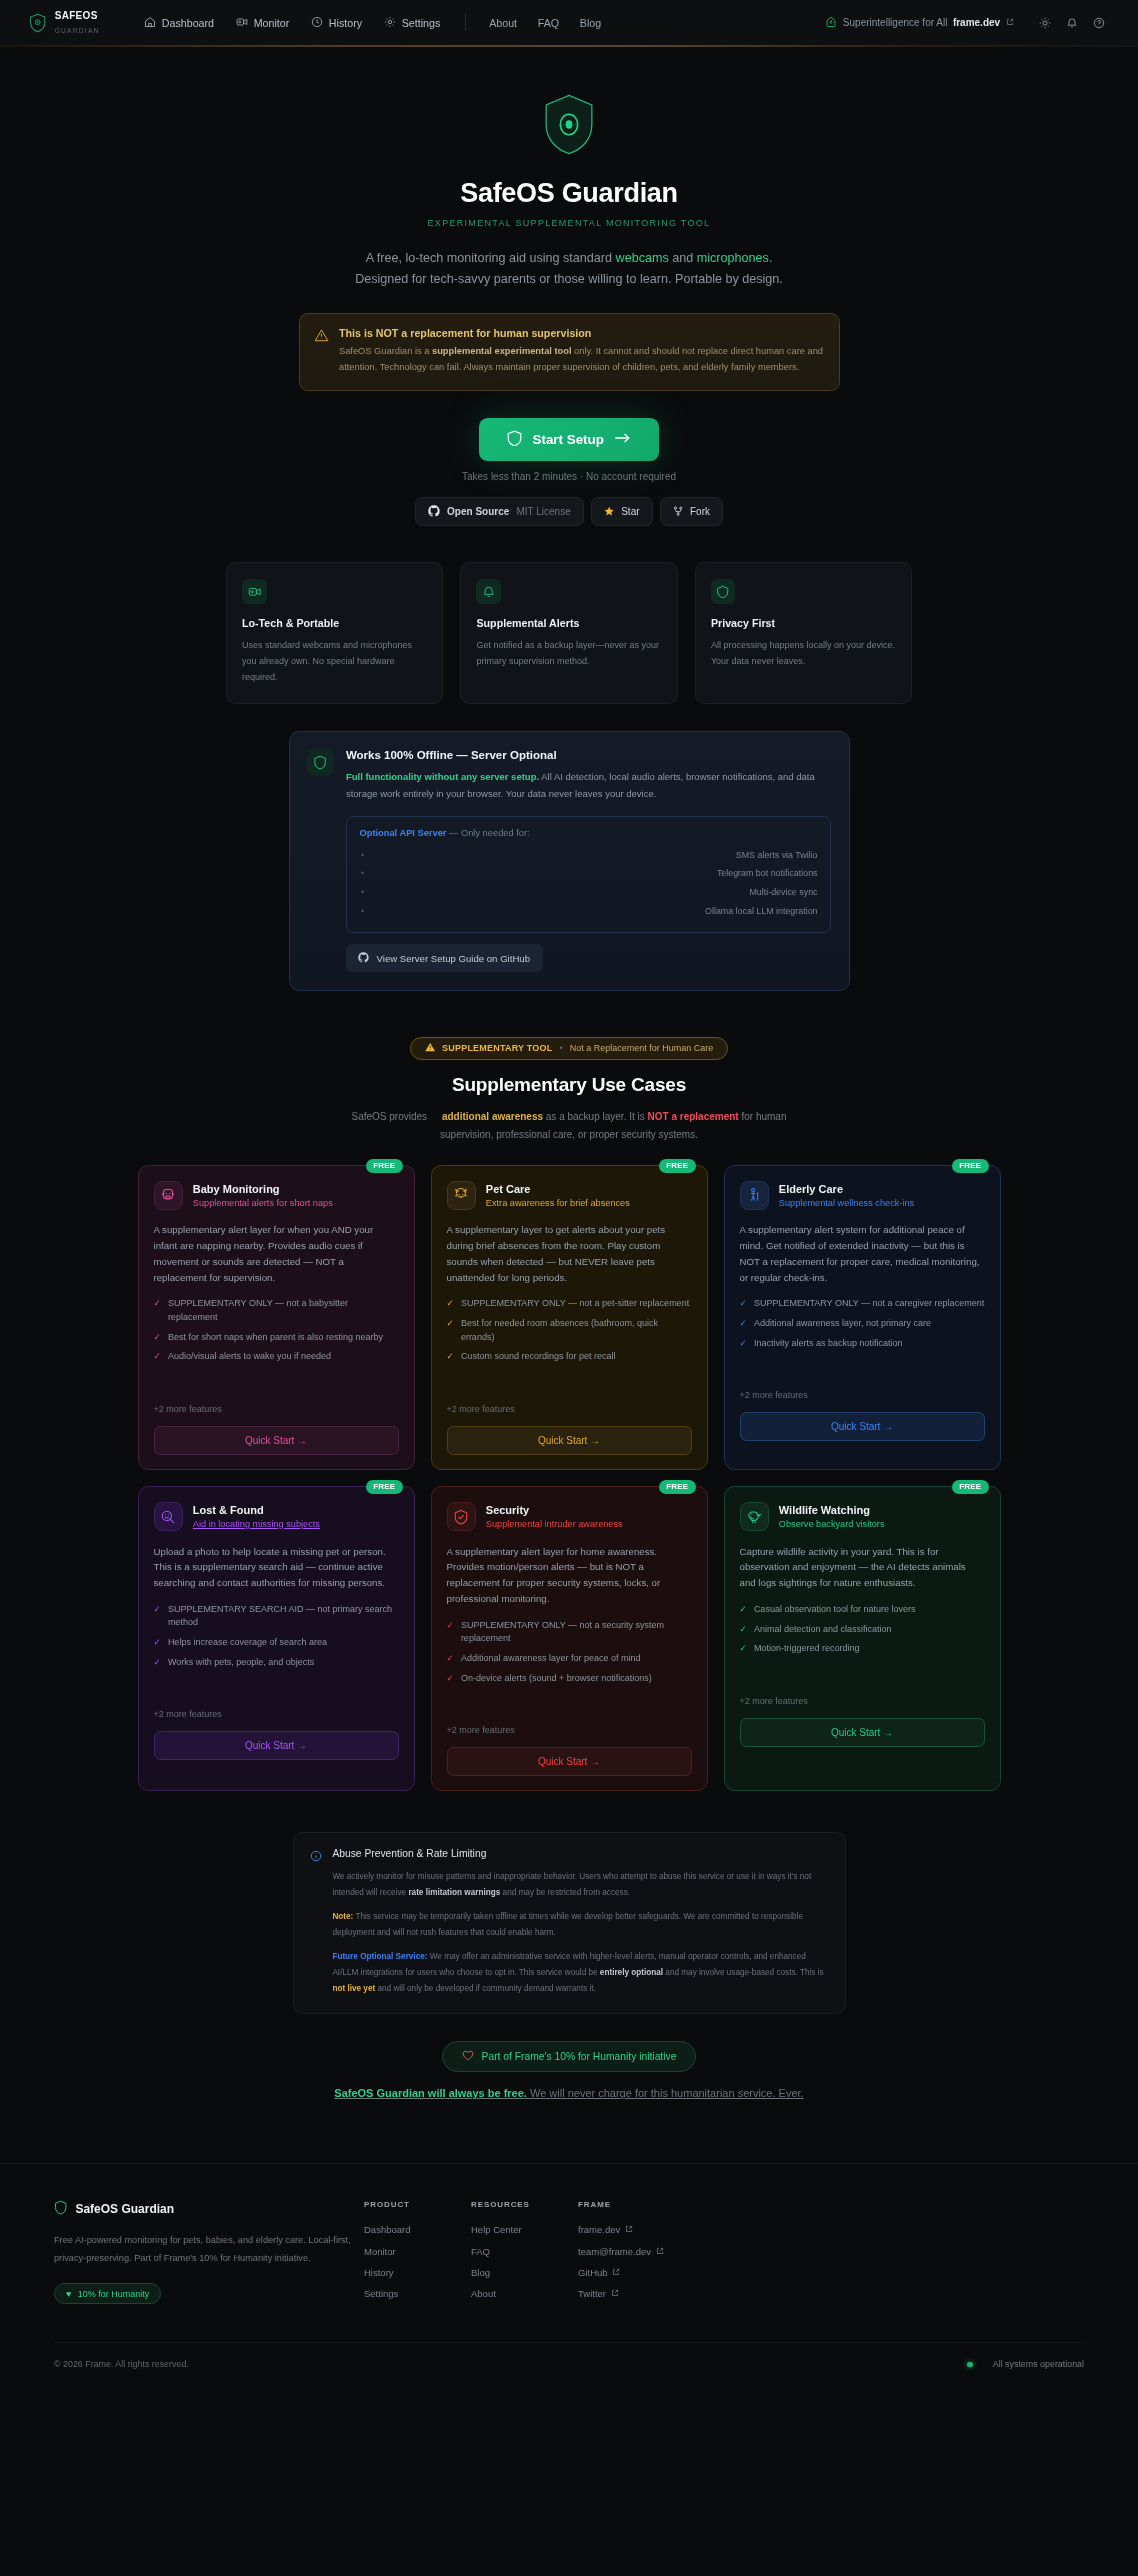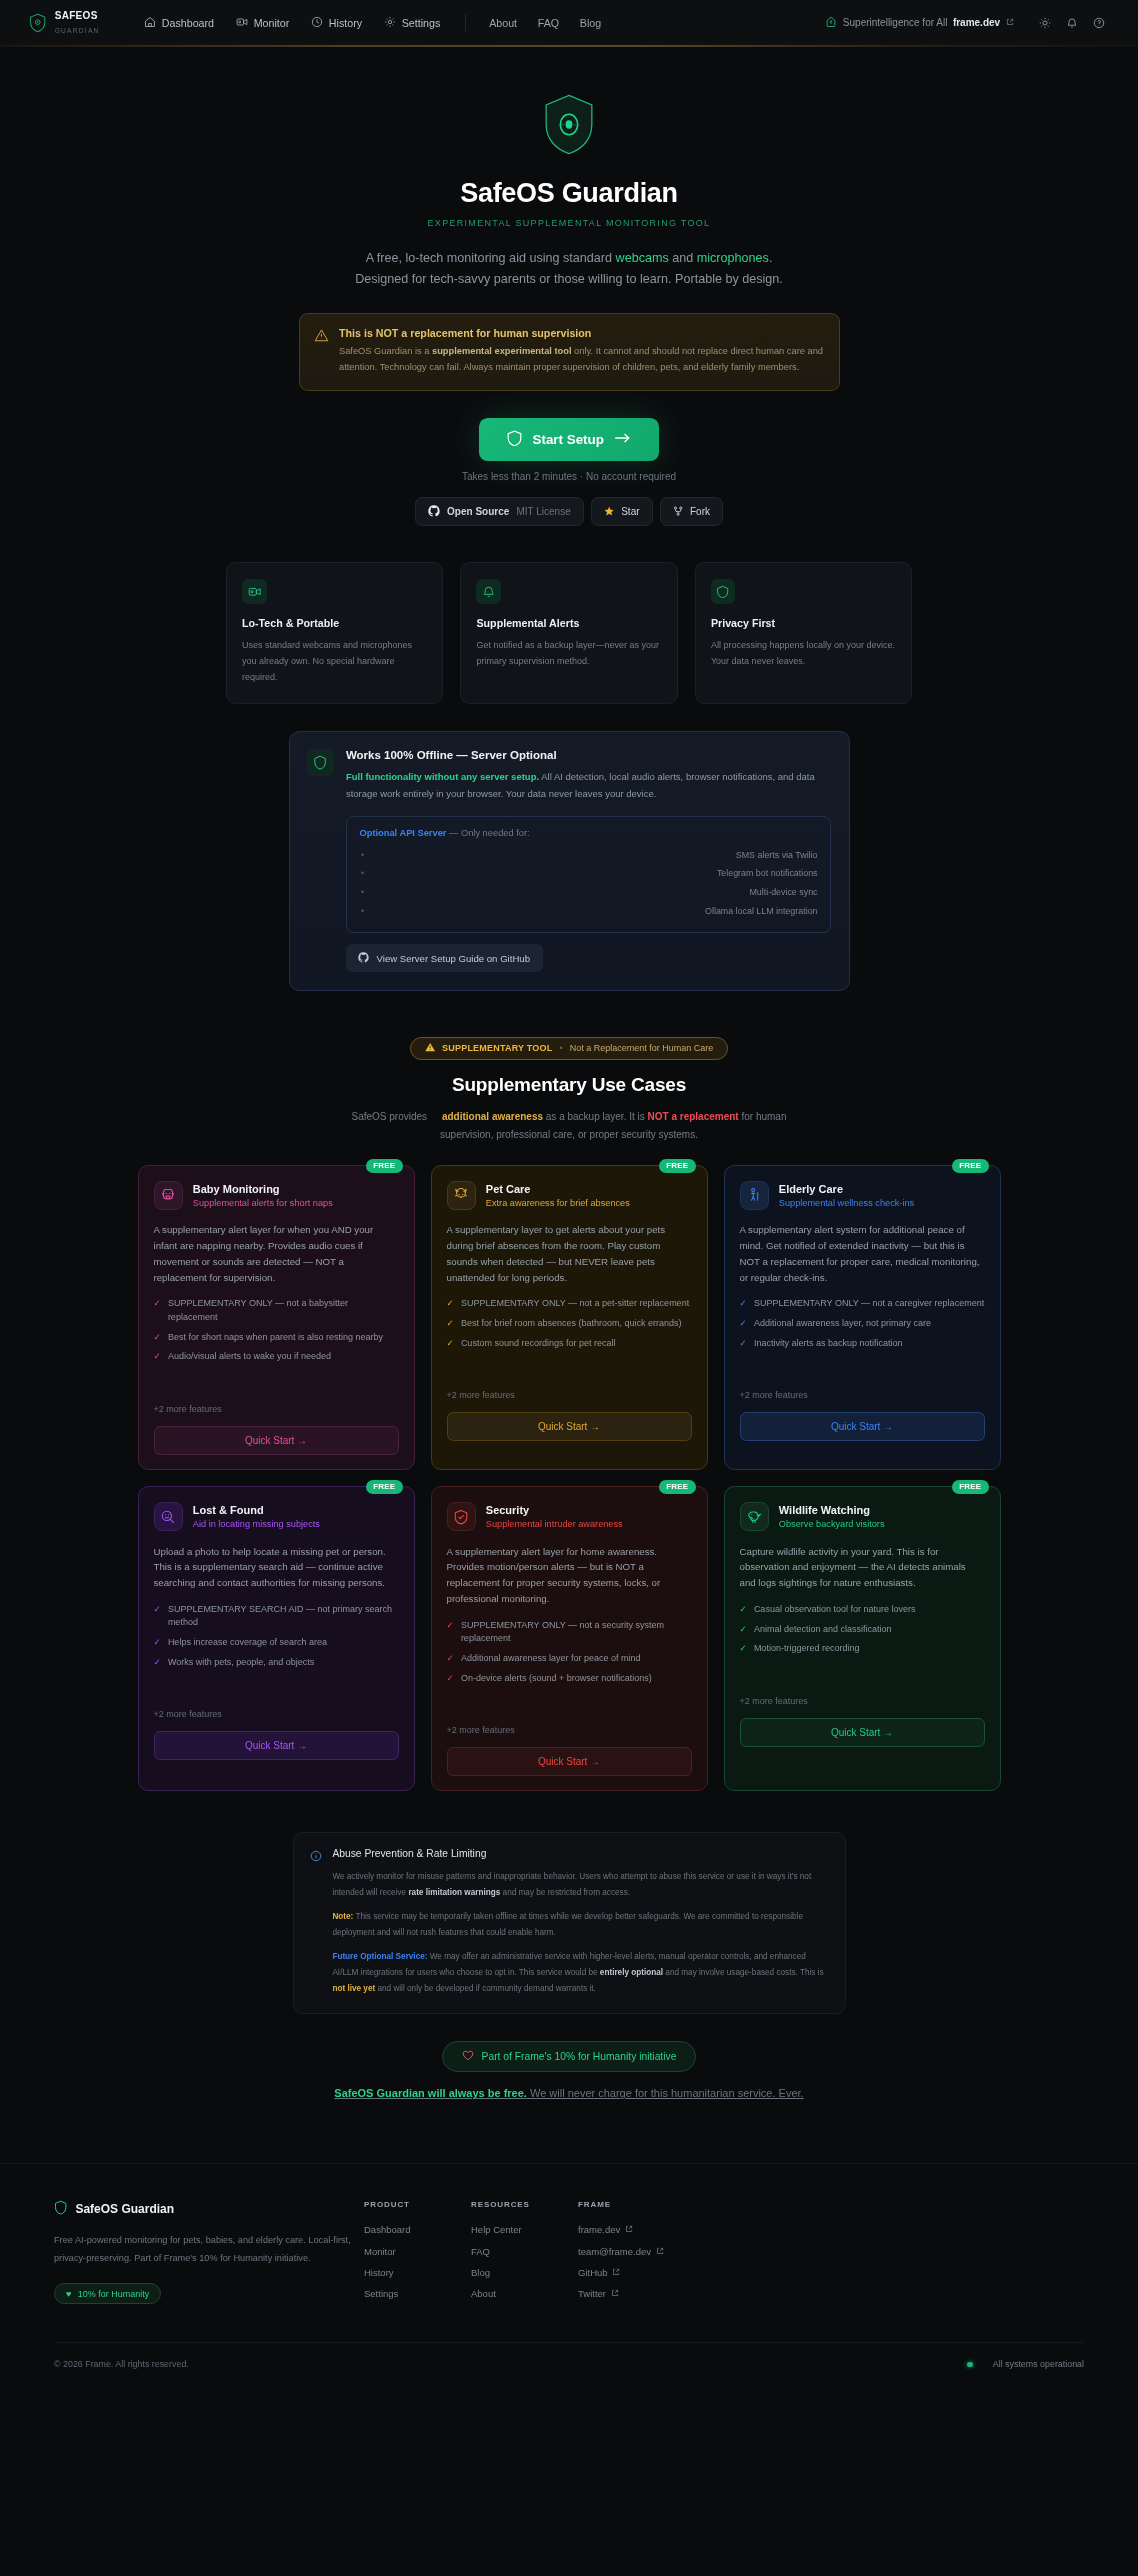--- a/index.html
+++ b/index.html
@@ -555,21 +555,21 @@
           </div>
         </div>
         <p class="uc-desc">A supplementary layer to get alerts about your pets during brief absences from the room. Play custom sounds when detected — but NEVER leave pets unattended for long periods.</p>
         <ul class="uc-feats">
           <li>
             <span class="chk" style="color: rgb(224, 169, 46);">✓</span>
             <span>SUPPLEMENTARY ONLY — not a pet-sitter replacement</span>
           </li>
           <li>
             <span class="chk" style="color: rgb(224, 169, 46);">✓</span>
-            <span>Best for brief room absences (bathroom, quick errands)</span>
+            <span>Best for needed room absences (bathroom, quick errands)</span>
           </li>
           <li>
             <span class="chk" style="color: rgb(224, 169, 46);">✓</span>
             <span>Custom sound recordings for pet recall</span>
           </li>
         </ul>
         <div class="uc-more">+2 more features</div>
         <div class="uc-btn" style="background: rgb(43, 34, 16); border: 0.8px solid rgb(81, 64, 15); color: rgb(224, 169, 46);">Quick Start →</div>
       </div>
       <div class="uccard" style="background: rgb(12, 19, 31); border: 0.8px solid rgb(30, 50, 85);">
@@ -612,21 +612,21 @@
             <svg width="16" height="16" viewBox="0 0 20 20" fill="none" stroke="#a855f7" stroke-width="1.3">
               <circle cx="8.6" cy="8.6" r="5.8"></circle>
               <path d="M12.9 12.9 L17.4 17.4"></path>
               <circle cx="6.7" cy="7.4" r=".7" fill="#a855f7" stroke="none"></circle>
               <circle cx="10.5" cy="7.4" r=".7" fill="#a855f7" stroke="none"></circle>
               <path d="M6.4 10.2 a2.8 2.8 0 0 0 4.4 0"></path>
             </svg>
           </div>
           <div>
             <div class="uc-name">Lost &amp; Found</div>
-            <div class="uc-tag" style="color: rgb(168, 85, 247);">Aid in locating missing subjects</div>
+            <div class="uc-tag" style="color: rgb(168, 85, 247); text-decoration: underline;">Aid in locating missing subjects</div>
           </div>
         </div>
         <p class="uc-desc">Upload a photo to help locate a missing pet or person. This is a supplementary search aid — continue active searching and contact authorities for missing persons.</p>
         <ul class="uc-feats">
           <li>
             <span class="chk" style="color: rgb(168, 85, 247);">✓</span>
             <span>SUPPLEMENTARY SEARCH AID — not primary search method</span>
           </li>
           <li>
             <span class="chk" style="color: rgb(168, 85, 247);">✓</span>

